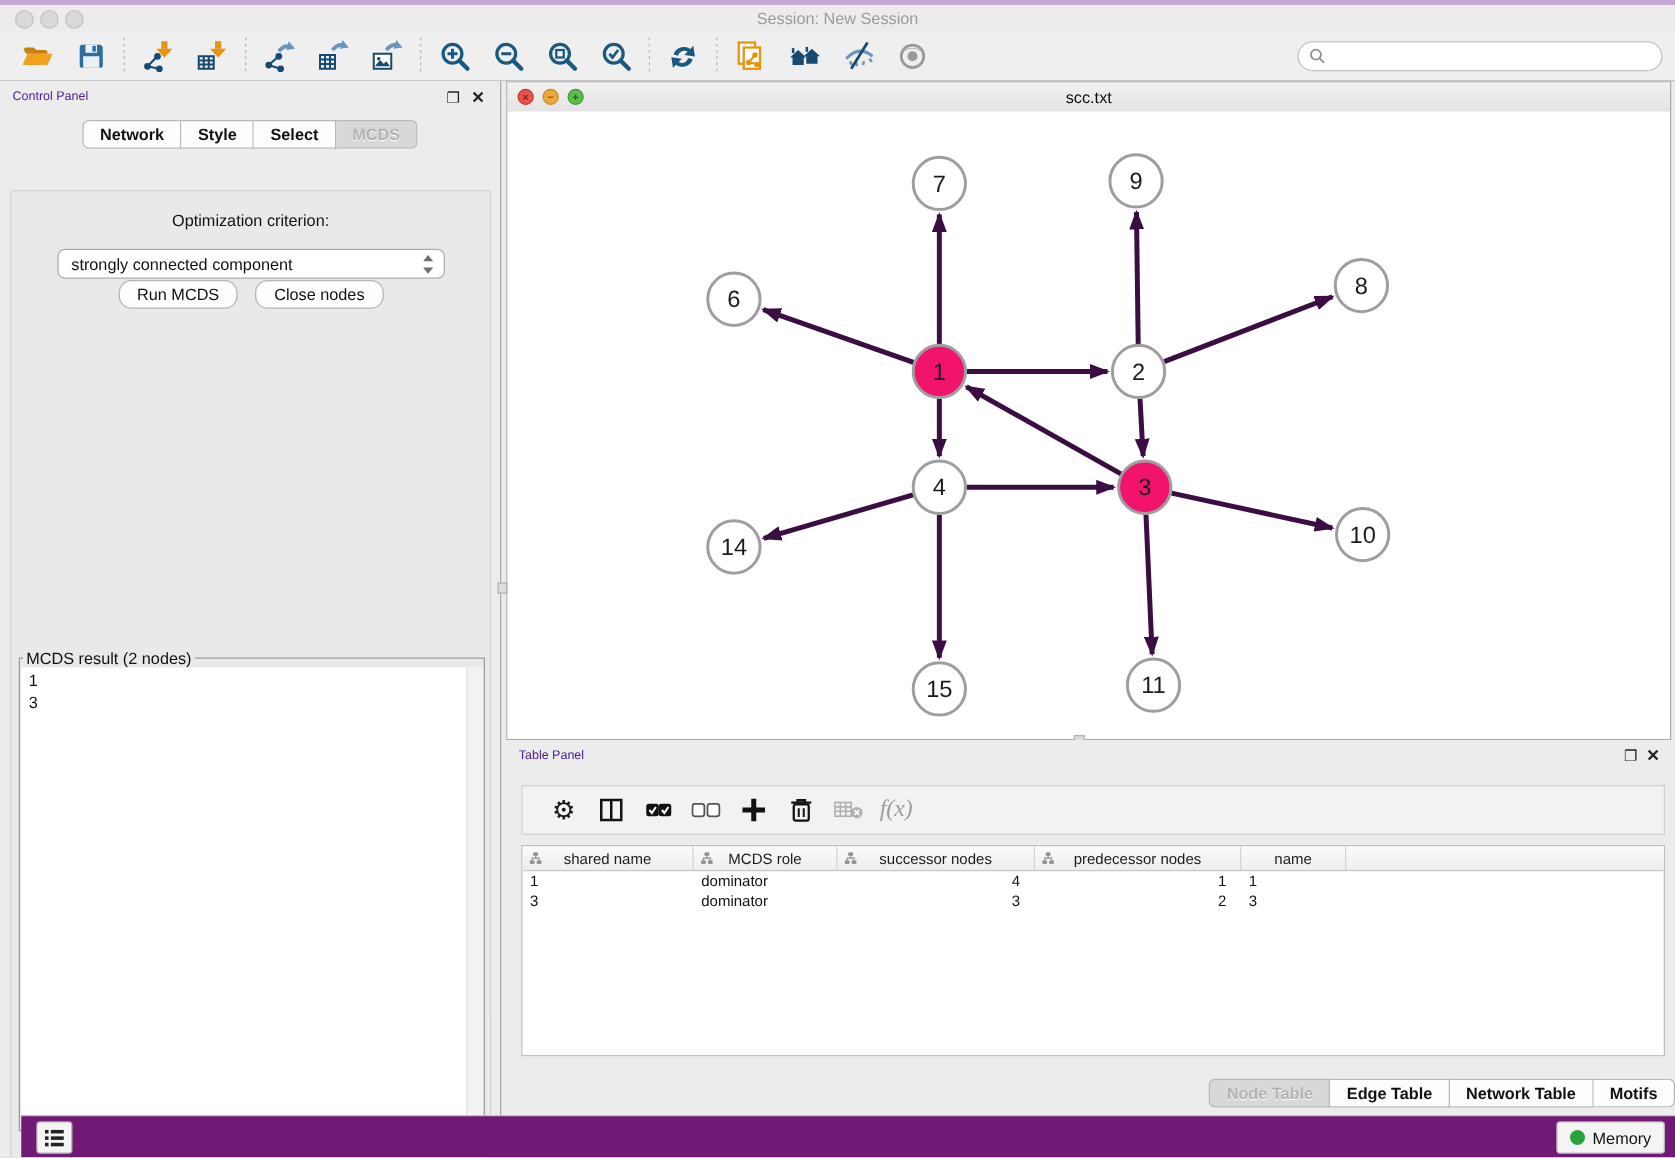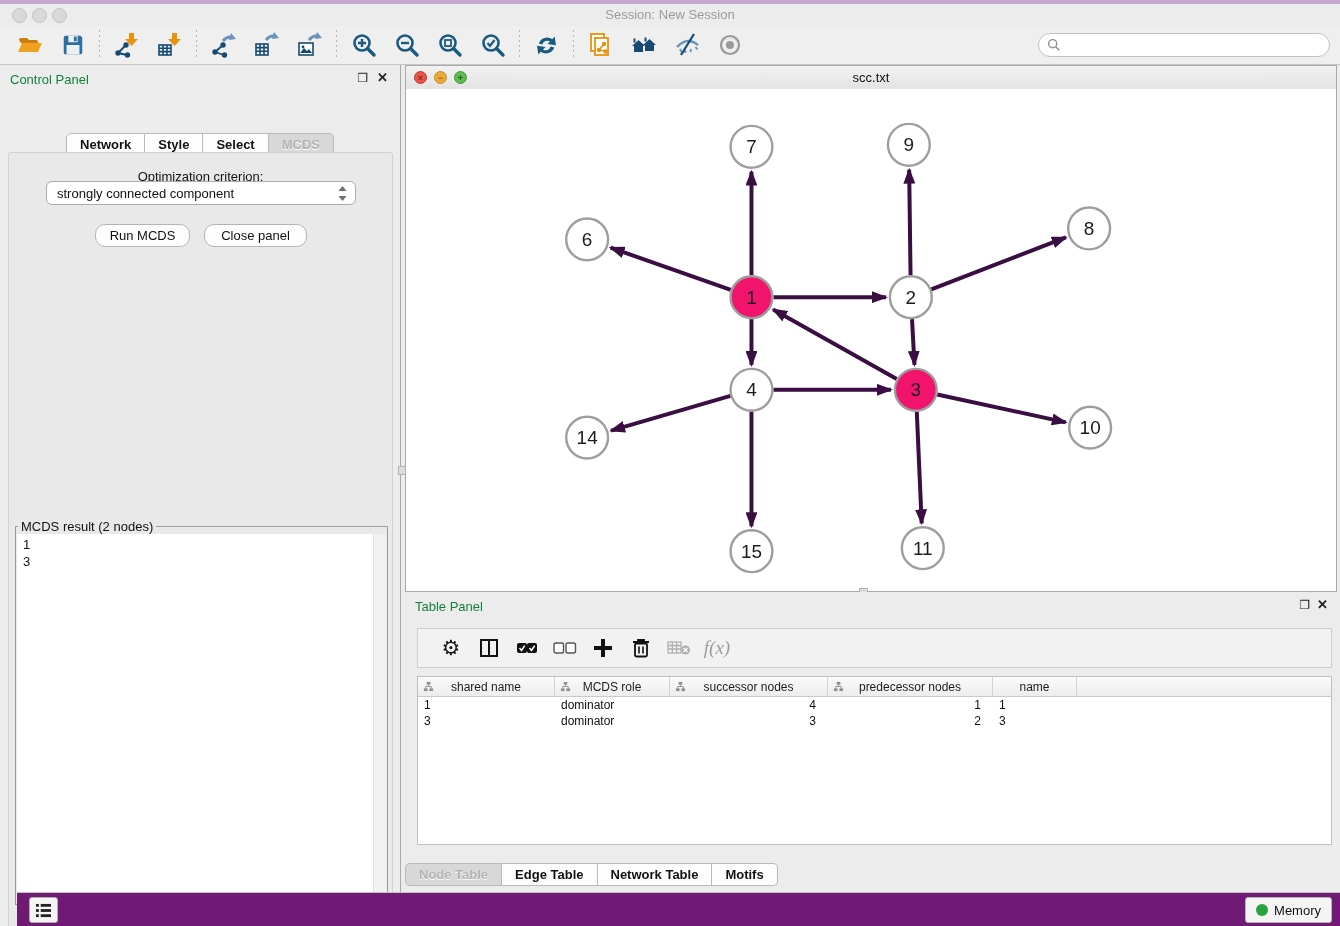--- a/index.html
+++ b/index.html
@@ -18,35 +18,35 @@
            border-bottom:1px solid #c6c6c6;display:flex;align-items:center;padding-left:8px;box-sizing:border-box;}
   .tbtn{width:43px;height:32px;display:flex;align-items:center;justify-content:center;flex:0 0 auto;}
   .tsep{width:1px;height:30px;margin:0 5px;flex:0 0 auto;
         background-image:linear-gradient(#b5b5b5 40%,transparent 40%);background-size:1px 5px;}
   #search-wrap{position:absolute;right:10px;top:7px;width:292px;height:24px;background:#fff;
                border:1px solid #c2c2c2;border-radius:12px;display:flex;align-items:center;padding-left:8px;box-sizing:border-box;}
   #search-wrap input{border:none;outline:none;flex:1;font-size:13px;background:transparent;height:18px;}
   
   #control-panel{position:absolute;top:65px;left:0;width:401px;bottom:33px;background:#ececec;
                  border-right:1px solid #a9a9a9;box-sizing:border-box;}
-  .panel-title{position:absolute;top:7px;left:10px;font-size:13px;color:#15803d;}
+  .panel-title{position:absolute;top:7px;left:10px;font-size:10px;color:#4c1d95;}
   .win-btn{position:absolute;top:6px;font-size:12px;color:#222;line-height:14px;cursor:default;}
   .win-btn.close{font-weight:700;font-size:13px;}
   
-  .seg{display:flex;margin-top:37px;}
+  .seg{display:flex;}
   .seg .tab{height:21px;line-height:21px;padding:0 13px;font-size:13px;font-weight:600;color:#111;
             background:#fdfdfd;border:1px solid #b9b9b9;border-left:none;}
   .seg .tab:first-child{border-left:1px solid #b9b9b9;border-radius:5px 0 0 5px;}
   .seg .tab:last-child{border-radius:0 5px 5px 0;}
   .seg .tab.sel{background:#d8d8d8;color:#b3b3b3;text-shadow:0 1px 0 #fff;}
   #cp-tabs{position:absolute;top:31px;left:50%;transform:translateX(-50%);}
   #cp-content{position:absolute;top:55px;left:8px;width:385px;height:924px;background:#e9e9e9;
               border:1px solid #d2d2d2;border-radius:3px;box-sizing:border-box;margin-top:32px;}
   #opt-label{position:absolute;top:16px;left:0;right:0;text-align:center;font-size:13px;color:#111;}
-  #criterion{position:absolute;top:28px;left:37px;width:310px;height:24px;background:#fff;
+  #criterion{position:absolute;top:46px;left:37px;width:310px;height:24px;background:#fff;
              border:1px solid #adadad;border-radius:6px;box-sizing:border-box;
              font-size:13px;color:#111;display:flex;align-items:center;padding-left:10px;}
   #criterion .chev{position:absolute;right:7px;top:3px;}
   .btn{position:absolute;height:23px;background:#fdfdfd;border:1px solid #b5b5b5;border-radius:10px;
        font-size:13px;color:#111;display:flex;align-items:center;justify-content:center;box-sizing:border-box;}
   #run-btn{top:71px;left:86px;width:95px;}
   #close-btn{top:71px;left:195px;width:103px;}
   #result-box{position:absolute;top:366px;left:6px;width:371px;height:384px;margin:0;padding:0;
               border:1px solid #9c9c9c;background:#e9e9e9;}
   #result-box legend{font-size:13px;color:#111;padding:0 3px;margin-left:2px;}
@@ -71,21 +71,21 @@
   .tp-btn{width:38px;height:30px;display:flex;align-items:center;justify-content:center;flex:0 0 auto;}
   .fx{font-family:"Liberation Serif",serif;font-style:italic;font-size:19px;color:#9d9d9d;}
   #tbl{position:absolute;top:84px;left:12px;right:8px;height:169px;background:#fff;
        border:1px solid #bfbfbf;box-sizing:border-box;overflow:hidden;}
   #tbl-head{display:flex;height:19px;background:linear-gradient(#fbfbfb,#ededed);border-bottom:1px solid #c9c9c9;}
   .th{position:relative;display:flex;align-items:center;justify-content:center;font-size:12px;color:#1c1c1c;
       border-right:1px solid #d2d2d2;box-sizing:border-box;flex:0 0 auto;}
   .colicon{position:absolute;left:5px;top:4px;width:11px;height:11px;}
   .trow{display:flex;height:16px;align-items:center;}
   .td{font-size:12px;color:#111;box-sizing:border-box;padding:0 12px 0 6px;flex:0 0 auto;}
-  #tp-tabs{position:absolute;bottom:7px;left:0;right:0;display:flex;justify-content:flex-start;}
+  #tp-tabs{position:absolute;bottom:7px;left:0;right:0;display:flex;justify-content:flex-end;}
   
   #status-bar{position:absolute;bottom:0;left:17px;right:0;height:33px;background:#701a75;border-top:1px solid #c3c3c3;}
   #list-btn{position:absolute;left:12px;top:4px;width:27px;height:24px;background:#f5f5f5;
             border:1px solid #afafaf;border-radius:3px;display:flex;align-items:center;justify-content:center;}
   #memory-btn{position:absolute;right:8px;top:4px;height:24px;padding:0 10px;background:#f4f4f4;
               border:1px solid #b5b5b5;border-radius:3px;display:flex;align-items:center;gap:6px;
               font-size:13px;color:#111;}
   #memory-dot{width:12px;height:12px;border-radius:50%;background:#27a23c;}
 </style>
 </head>
@@ -275,21 +275,21 @@
     <div id="cp-content">
       <div id="opt-label">Optimization criterion:</div>
       <div id="criterion">
         <span>strongly connected component</span>
         <svg class="chev" width="11" height="17" viewBox="0 0 11 17">
           <path d="M5.5 1L9.5 6h-8z" fill="#6e6e6e"></path>
             <path d="M5.5 16L1.5 11h8z" fill="#6e6e6e"></path>
         </svg>
       </div>
       <div class="btn" id="run-btn">Run MCDS</div>
-      <div class="btn" id="close-btn">Close panel</div>
+      <div class="btn" id="close-btn">Close nodes</div>
 
       <fieldset id="result-box">
         <legend>MCDS result (2 nodes)</legend>
         <div style="position:relative;height:calc(100% - 4px);">
           <div id="result-inner">
             <div id="result-lines">
               <div>1</div>
               <div>3</div>
             </div>
             <div id="result-scroll"></div>

